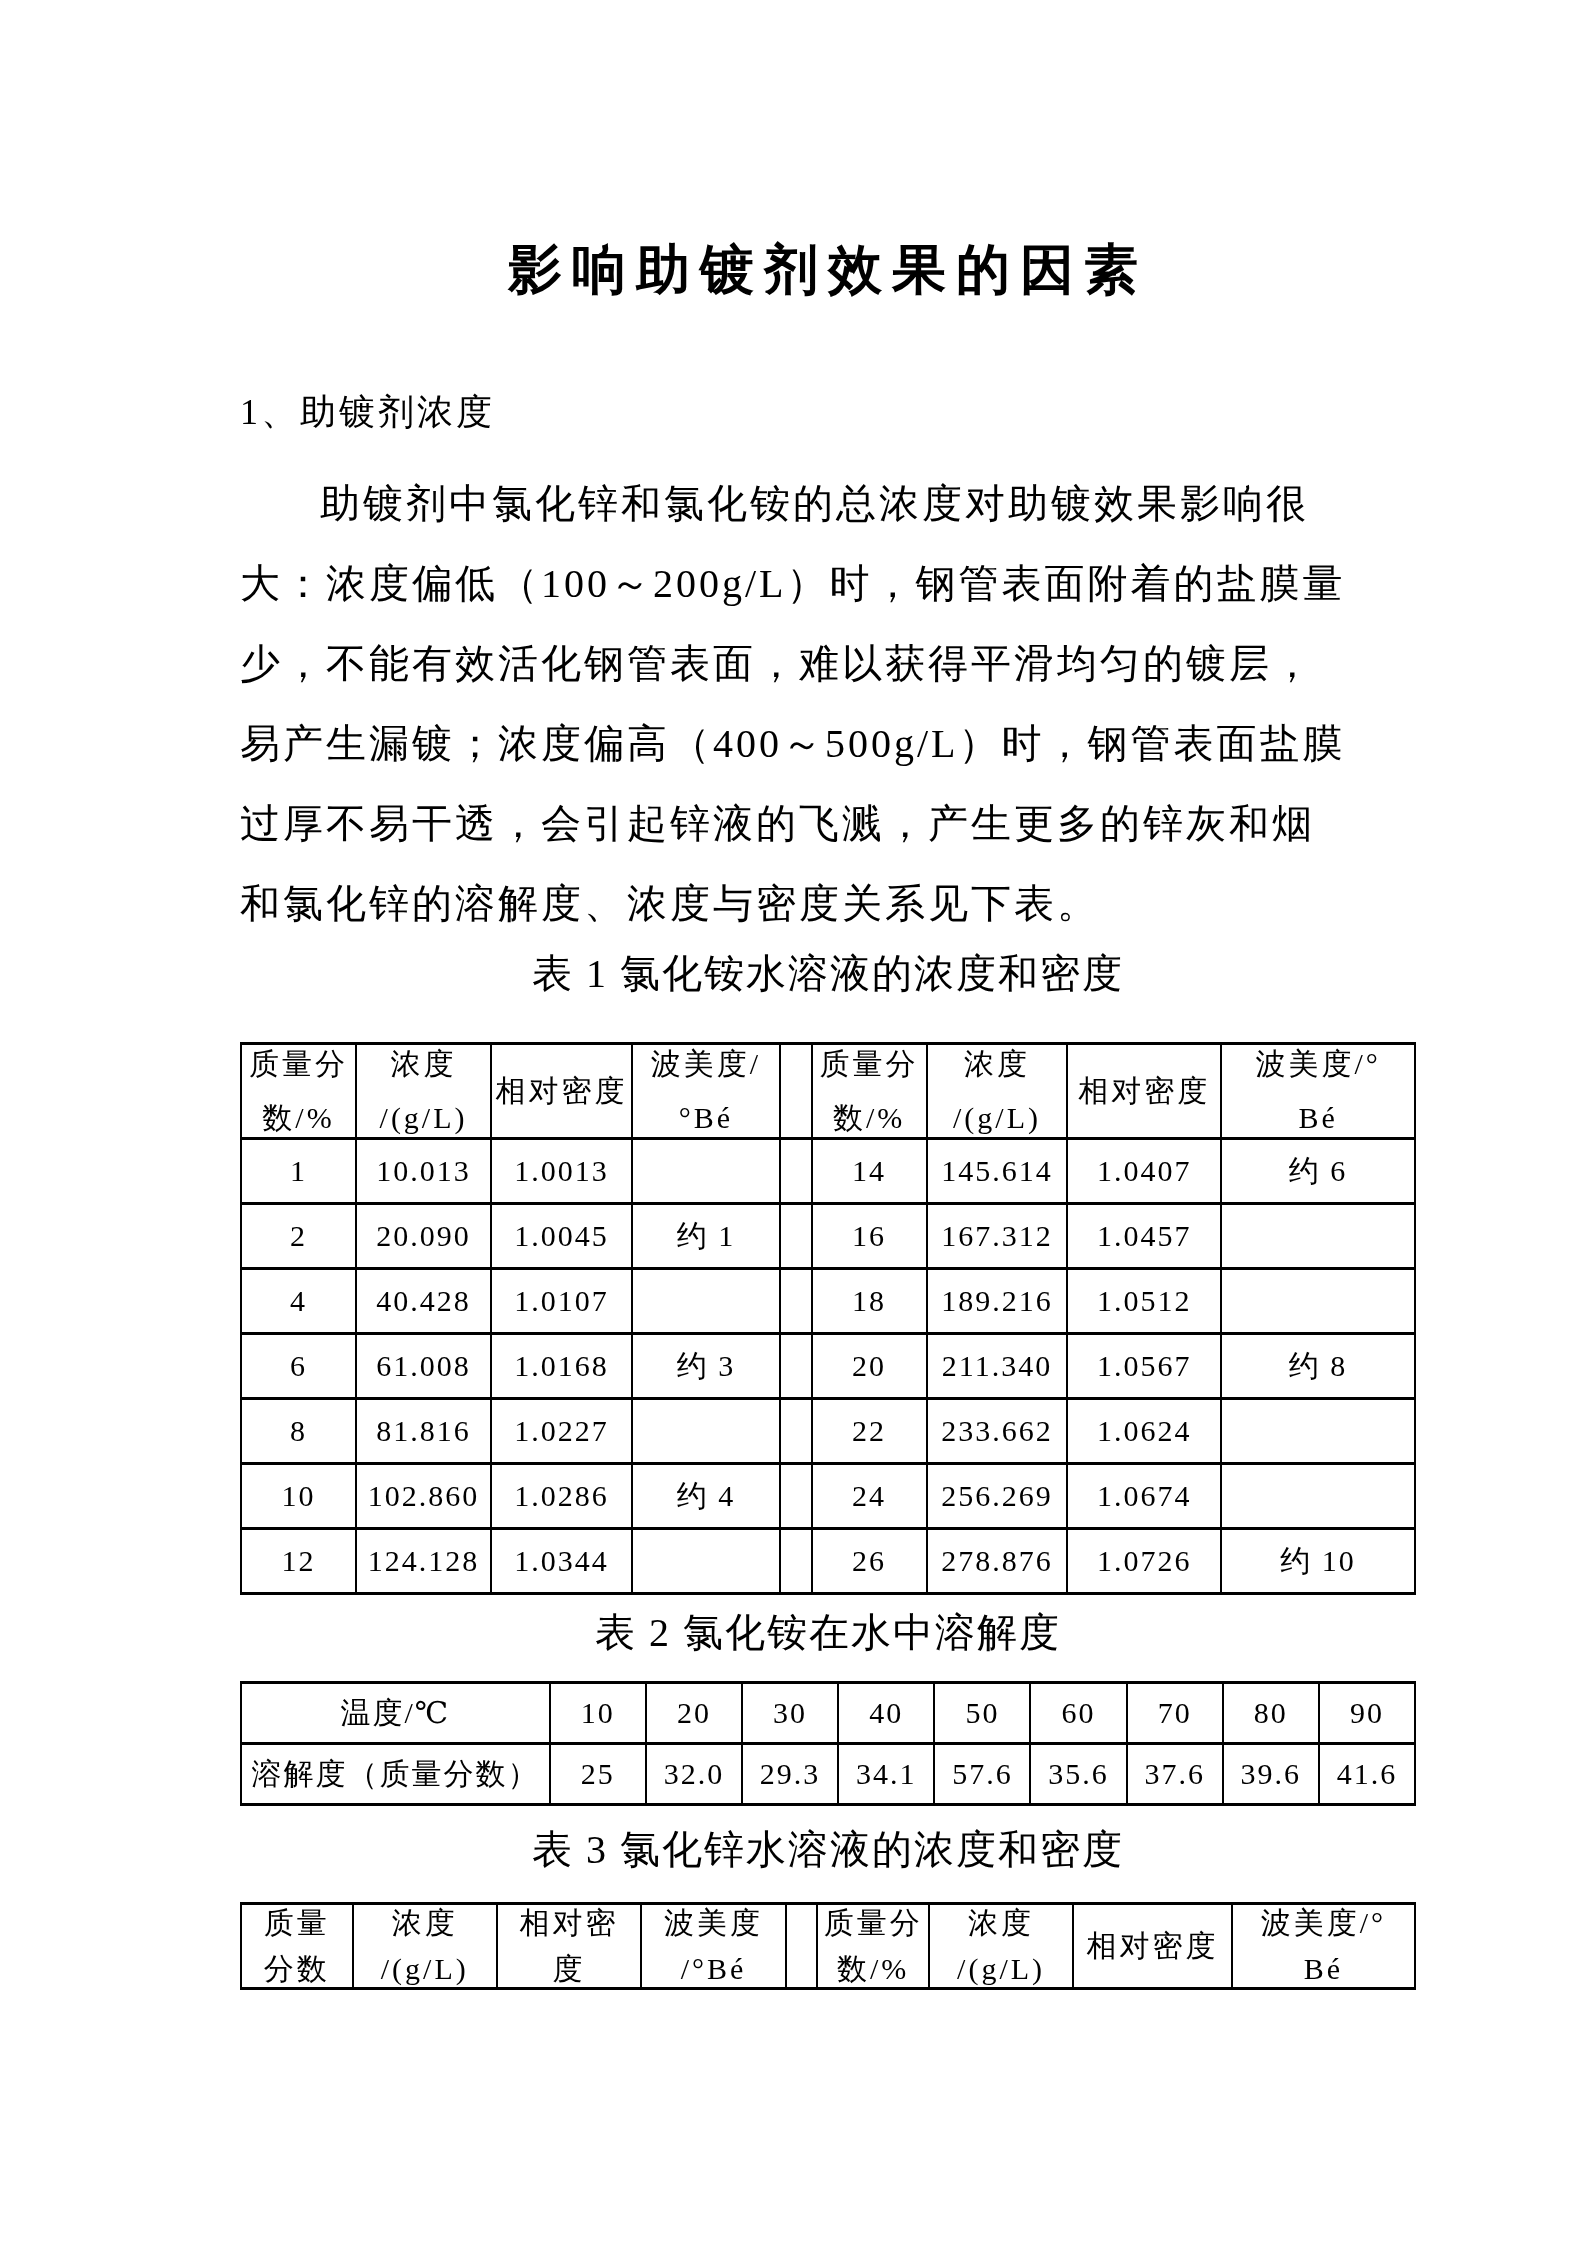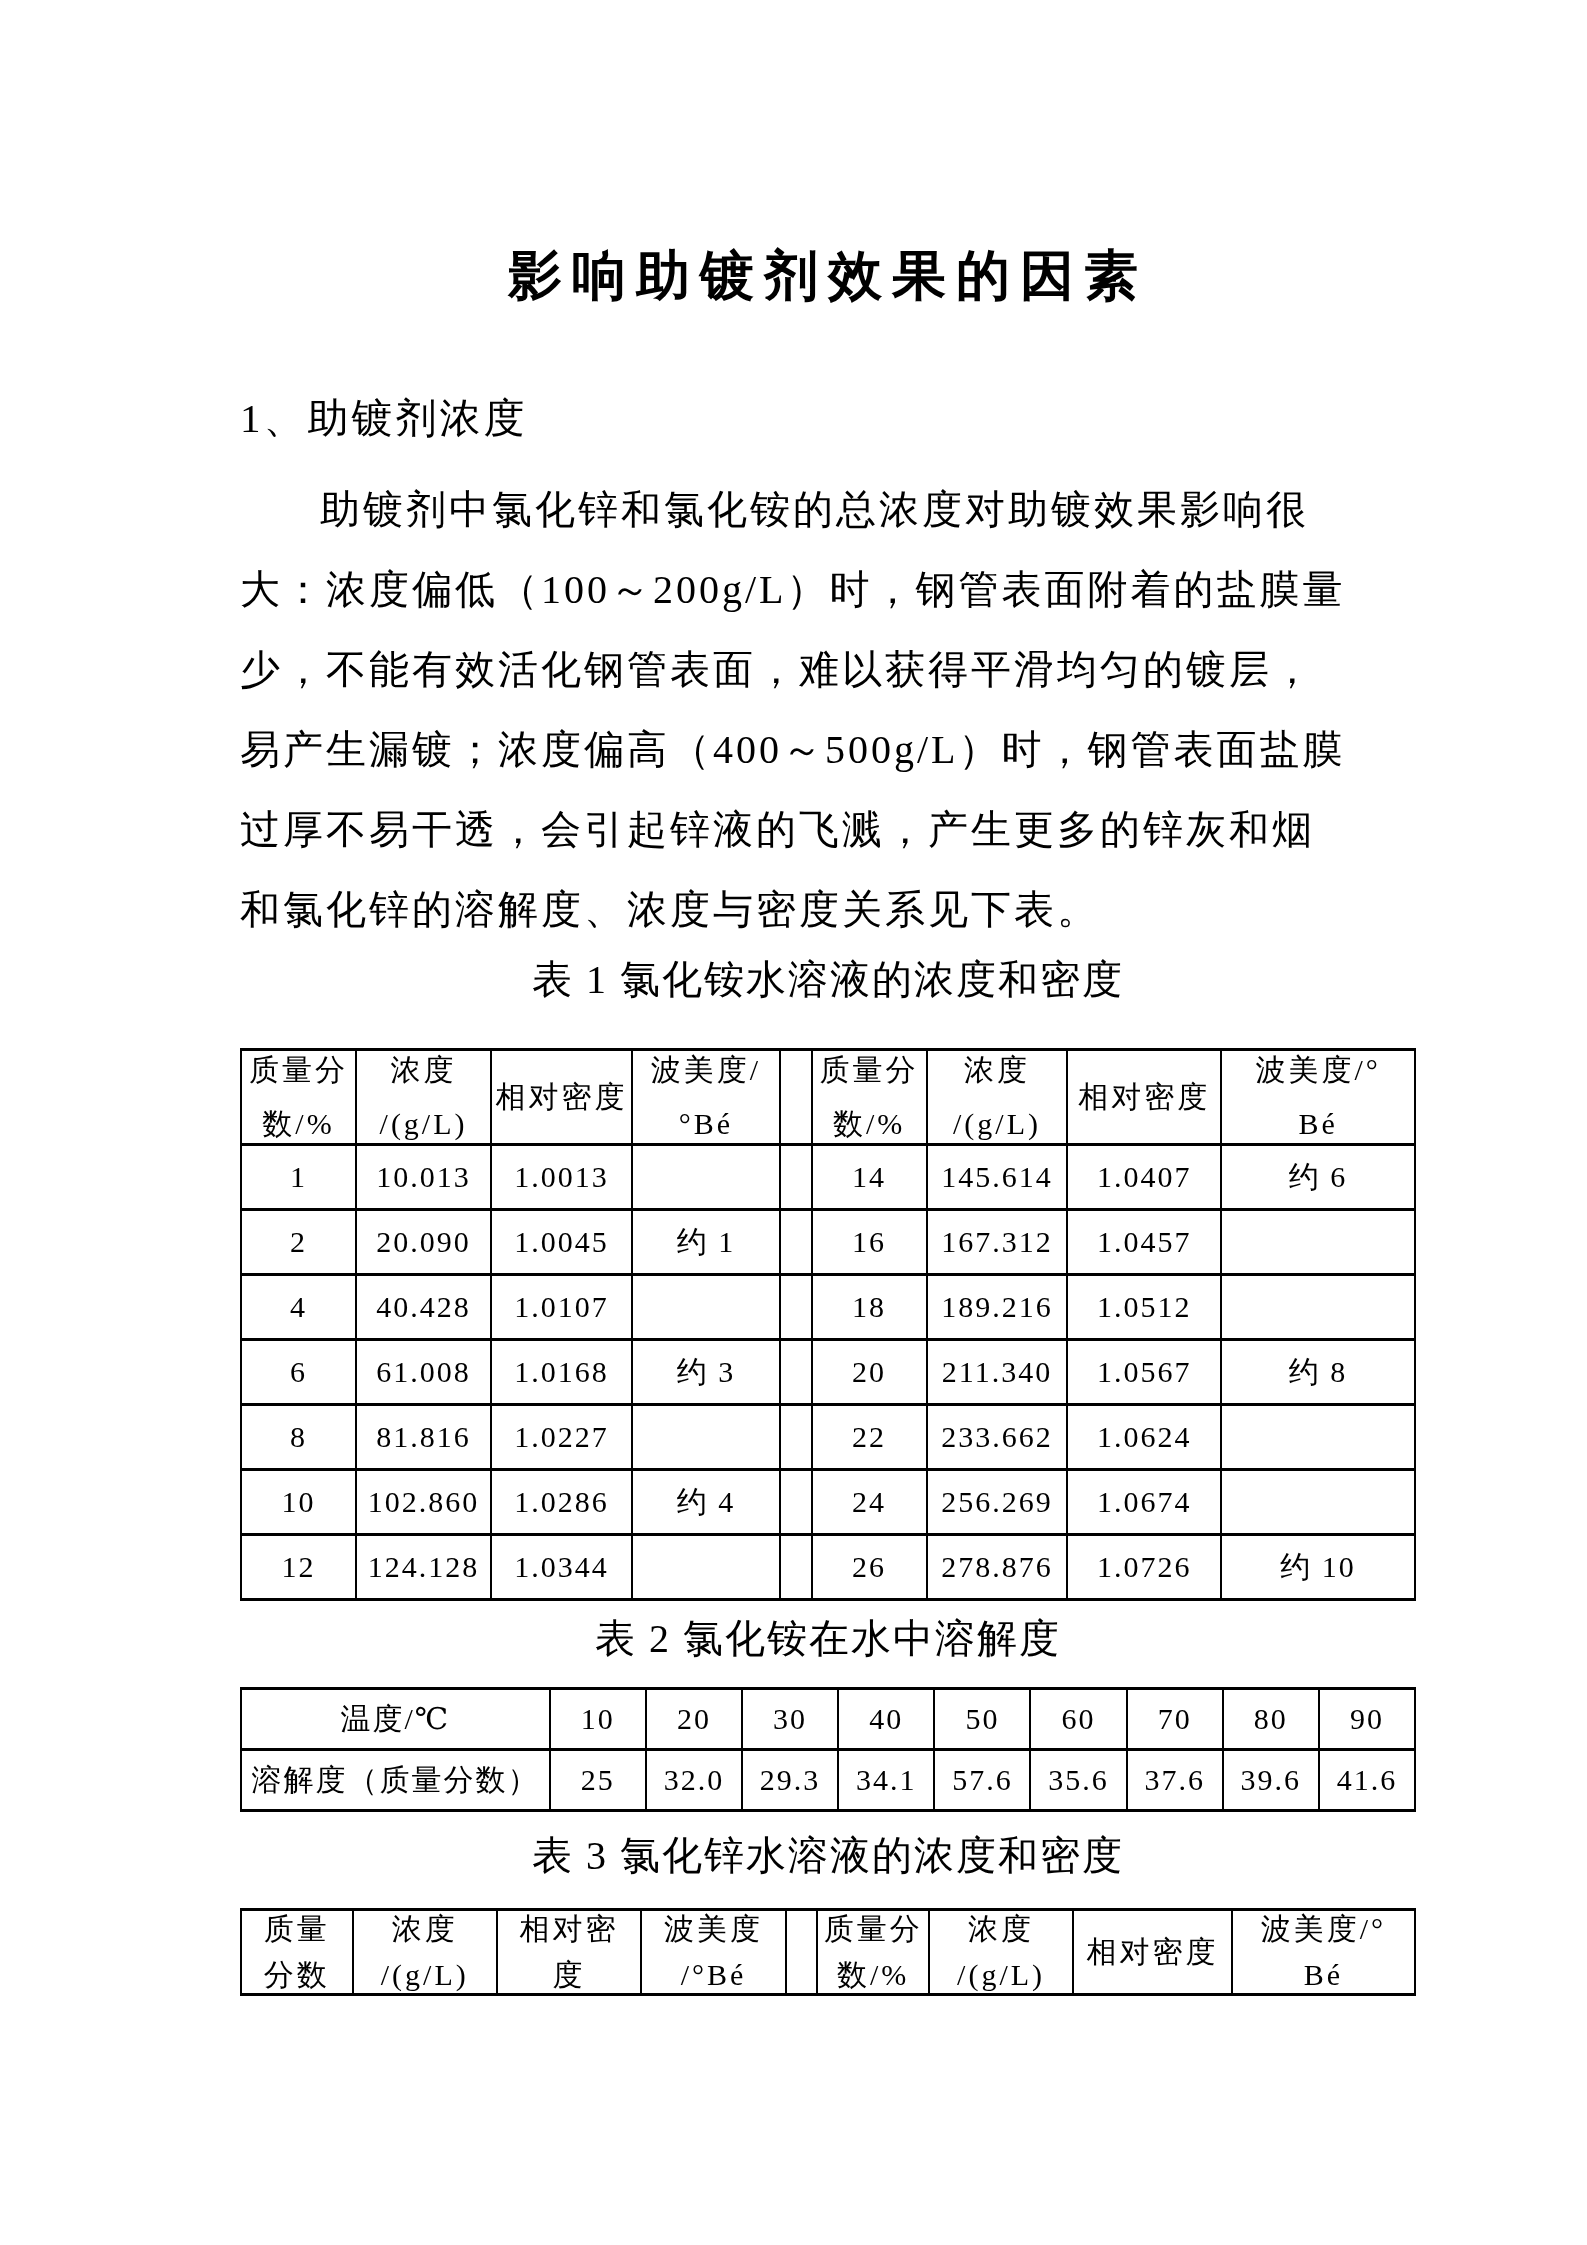--- a/index.html
+++ b/index.html
@@ -11,34 +11,34 @@
     position: relative;
     width: 1587px;
     height: 2245px;
     overflow: hidden;
     color: #000000;
     font-family: "Liberation Serif", "DejaVu Serif", serif;
   }
   .content {
     position: absolute;
     left: 240px;
-    top: 13px;
+    top: 7px;
     width: 1176px;
   }
   .doc-title {
     margin: 225px 0 0 0;
     font-size: 54px;
     font-weight: bold;
     line-height: 76px;
     text-align: center;
     letter-spacing: 10px;
   }
   .section-heading {
     margin-top: 64px;
-    font-size: 41px;
+    font-size: 36px;
     line-height: 80px;
     letter-spacing: 3px;
   }
   .para {
     margin-top: 12px;
     font-size: 40px;
     line-height: 80px;
     letter-spacing: 3px;
   }
   .para .line { white-space: nowrap; }

